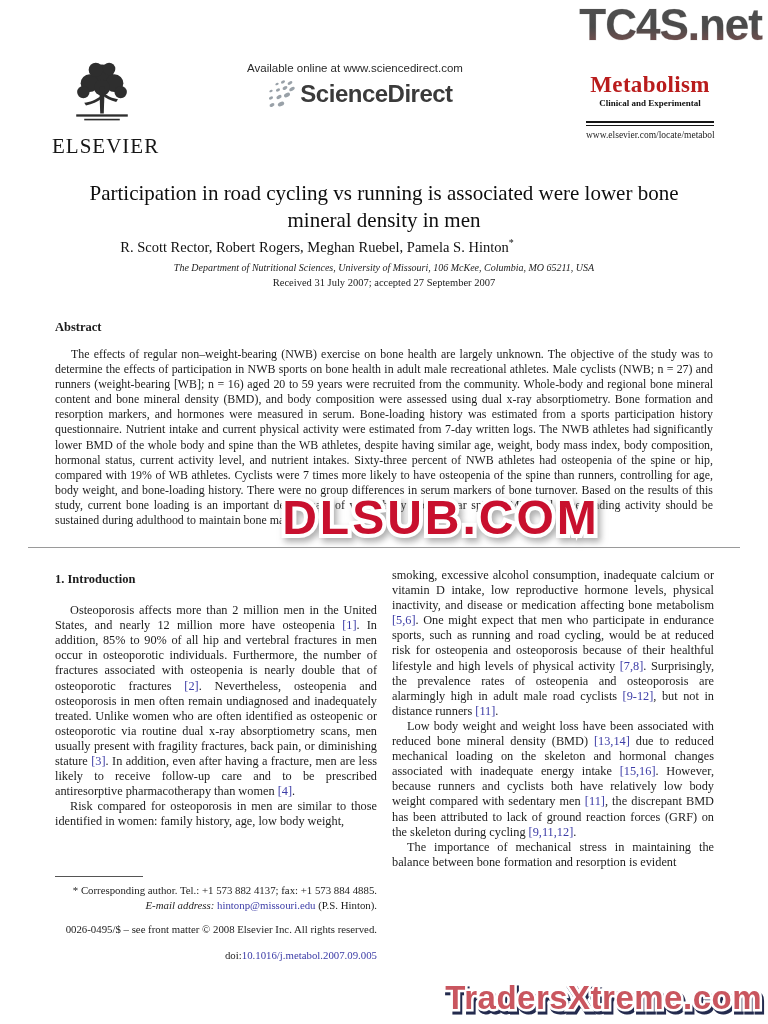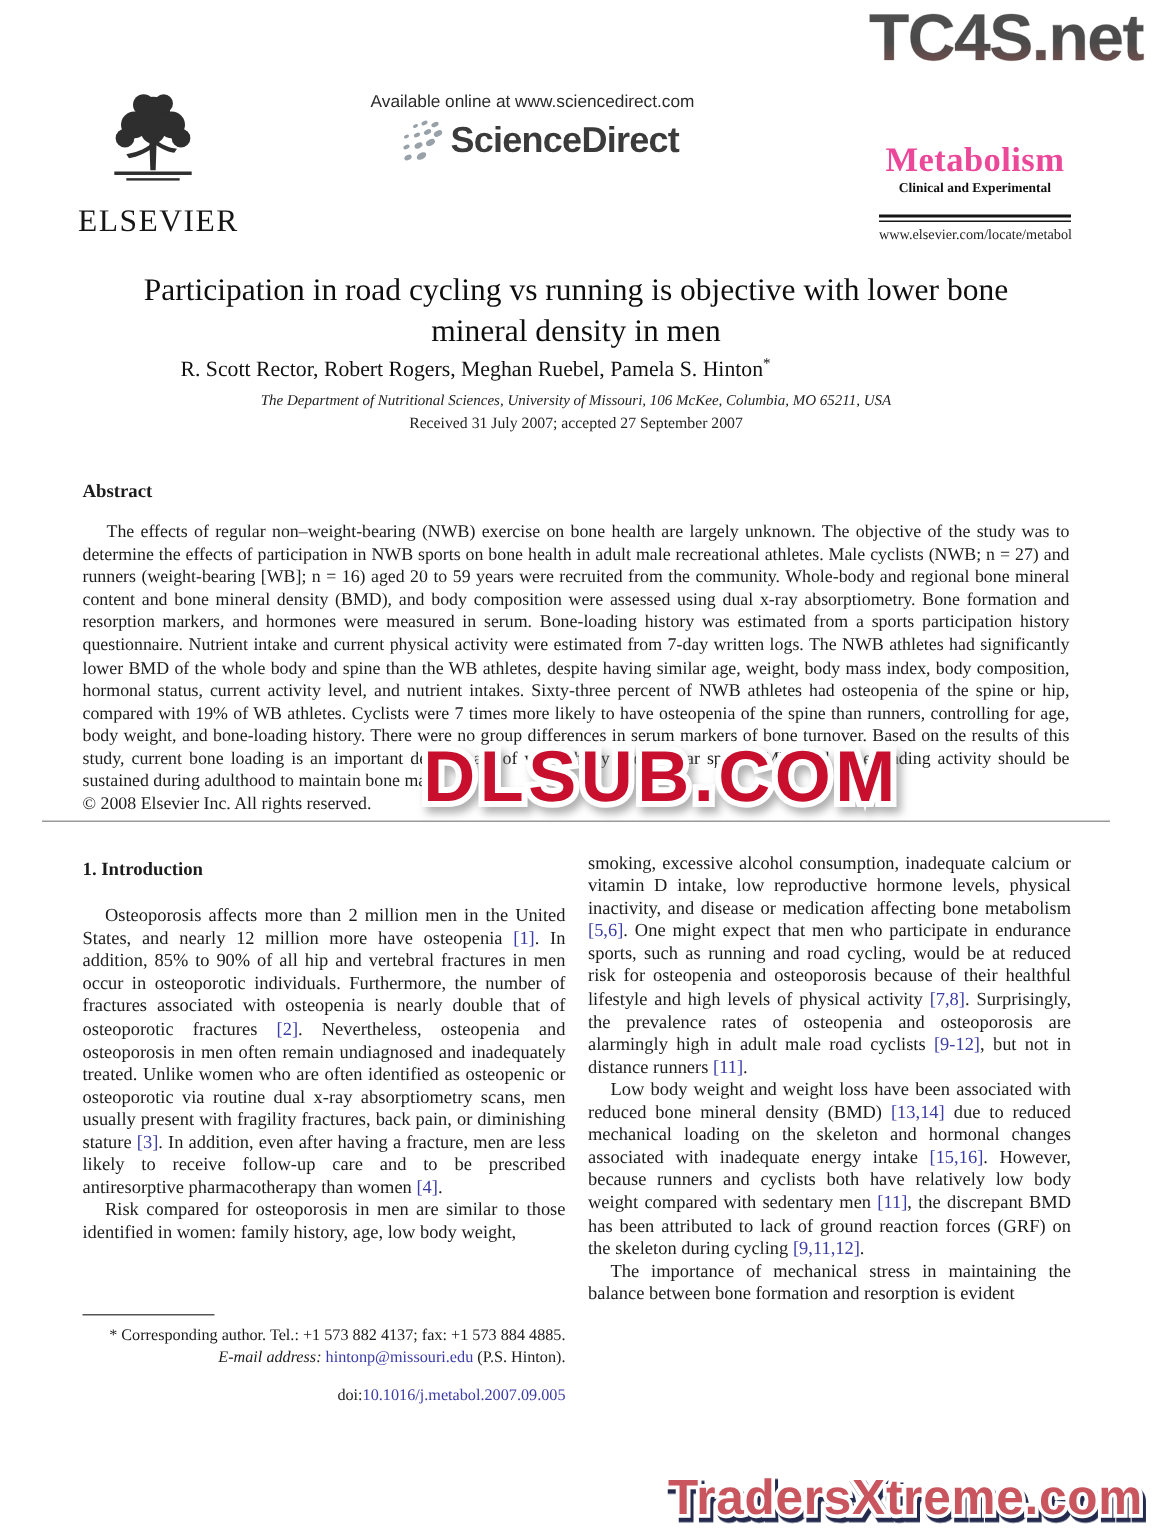--- a/index.html
+++ b/index.html
@@ -18,21 +18,21 @@
   
   #elsevier{left:52px;top:58px;width:100px;text-align:center;}
   #elsevier .els-name{font-size:21px;letter-spacing:1px;margin-top:2px;color:#161616;}
   #head-center{left:160px;top:62px;width:390px;text-align:center;}
   .avail{font-family:"Liberation Sans",sans-serif;font-size:11.5px;color:#2a2a2a;}
   .sd-row{margin-top:4px;display:flex;justify-content:center;align-items:center;gap:3px;}
   .sd-word{font-family:"Liberation Sans",sans-serif;font-weight:bold;font-size:24px;
            color:#3b3b3b;letter-spacing:-0.5px;}
   .citation{margin-top:9px;font-size:10.5px;color:#222;}
   #journal-box{left:586px;top:72px;width:128px;text-align:center;}
-  .jname{font-size:23px;font-weight:bold;letter-spacing:0.3px;color:#ec4899;margin-top:22px;}
+  .jname{font-size:23px;font-weight:bold;letter-spacing:0.3px;color:#b91c1c;}
   .jsub{font-size:9px;font-weight:bold;margin-top:0;color:#101010;}
   .jrule{margin-top:13px;height:2px;border-top:2.5px solid #151515;border-bottom:1.5px solid #151515;}
   .jurl{font-size:9.5px;margin-top:4px;color:#222;white-space:nowrap;}
 
   
   #title{left:64px;top:180px;width:640px;text-align:center;font-size:21px;line-height:27px;color:#0e0e0e;}
   #authors{left:0;top:237px;width:634px;text-align:center;font-size:14.5px;color:#111;}
   #authors sup{font-size:10px;}
   #affiliation{left:0;top:262px;width:768px;text-align:center;font-style:italic;font-size:10px;color:#222;}
   #received{left:0;top:277px;width:768px;text-align:center;font-size:10.5px;color:#222;}
@@ -120,29 +120,28 @@
   </div>
 </div>
 
 <div id="journal-box" class="abs">
   <div class="jname">Metabolism</div>
   <div class="jsub">Clinical and Experimental</div>
   <div class="jrule"></div>
   <div class="jurl">www.elsevier.com/locate/metabol</div>
 </div>
 
-<div id="title" class="abs">Participation in road cycling vs running is objective with lower bone mineral density in men</div>
+<div id="title" class="abs">Participation in road cycling vs running is associated were lower bone mineral density in men</div>
 <div id="authors" class="abs"><span>R. Scott Rector, Robert Rogers, Meghan Ruebel, Pamela S. Hinton</span><sup>*</sup></div>
 <div id="affiliation" class="abs">The Department of Nutritional Sciences, University of Missouri, 106 McKee, Columbia, MO 65211, USA</div>
 <div id="received" class="abs">Received 31 July 2007; accepted 27 September 2007</div>
 
 <div id="abstract-head" class="abs">Abstract</div>
 <div id="abstract-body" class="abs">
   <p class="lead">The effects of regular non–weight-bearing (NWB) exercise on bone health are largely unknown. The objective of the study was to determine the effects of participation in NWB sports on bone health in adult male recreational athletes. Male cyclists (NWB; n = 27) and runners (weight-bearing [WB]; n = 16) aged 20 to 59 years were recruited from the community. Whole-body and regional bone mineral content and bone mineral density (BMD), and body composition were assessed using dual x-ray absorptiometry. Bone formation and resorption markers, and hormones were measured in serum. Bone-loading history was estimated from a sports participation history questionnaire. Nutrient intake and current physical activity were estimated from 7-day written logs. The NWB athletes had significantly lower BMD of the whole body and spine than the WB athletes, despite having similar age, weight, body mass index, body composition, hormonal status, current activity level, and nutrient intakes. Sixty-three percent of NWB athletes had osteopenia of the spine or hip, compared with 19% of WB athletes. Cyclists were 7 times more likely to have osteopenia of the spine than runners, controlling for age, body weight, and bone-loading history. There were no group differences in serum markers of bone turnover. Based on the results of this study, current bone loading is an important determinant of whole-body and lumbar spine BMD, and bone-loading activity should be sustained during adulthood to maintain bone mass.</p>
-  <p id="abstract-copy">© 2008 Elsevier Inc. All rights reserved.</p>
 </div>
 
 <svg id="wm-mid" class="abs" width="430" height="64" viewBox="0 0 430 64">
   <text x="215" y="48" text-anchor="middle" font-family="Liberation Sans, sans-serif" font-size="48" font-weight="bold" letter-spacing="3" fill="#c8102e" stroke="#ffffff" stroke-width="8" paint-order="stroke">DLSUB.COM</text>
 </svg>
 
 <div id="sep-rule" class="abs"></div>
 
 <div id="col-left" class="abs col">
   <div class="sec-head">1. Introduction</div>
@@ -153,18 +152,19 @@
 <div id="col-right" class="abs col">
   <p><span>smoking, excessive alcohol consumption, inadequate calcium or vitamin D intake, low reproductive hormone levels, physical inactivity, and disease or medication affecting bone metabolism </span><span class="ref">[5,6]</span><span>. One might expect that men who participate in endurance sports, such as running and road cycling, would be at reduced risk for osteopenia and osteoporosis because of their healthful lifestyle and high levels of physical activity </span><span class="ref">[7,8]</span><span>. Surprisingly, the prevalence rates of osteopenia and osteoporosis are alarmingly high in adult male road cyclists </span><span class="ref">[9-12]</span><span>, but not in distance runners </span><span class="ref">[11]</span><span>.</span></p>
   <p class="indent"><span>Low body weight and weight loss have been associated with reduced bone mineral density (BMD) </span><span class="ref">[13,14]</span><span> due to reduced mechanical loading on the skeleton and hormonal changes associated with inadequate energy intake </span><span class="ref">[15,16]</span><span>. However, because runners and cyclists both have relatively low body weight compared with sedentary men </span><span class="ref">[11]</span><span>, the discrepant BMD has been attributed to lack of ground reaction forces (GRF) on the skeleton during cycling </span><span class="ref">[9,11,12]</span><span>.</span></p>
   <p class="indent"><span>The importance of mechanical stress in maintaining the balance between bone formation and resorption is evident</span></p>
 </div>
 
 <div id="footnote" class="abs">
   <div class="fn-rule"></div>
   <p class="fn-ind">* Corresponding author. Tel.: +1 573 882 4137; fax: +1 573 884 4885.</p>
   <p class="fn-ind"><span class="it">E-mail address:</span><span> </span><span class="link">hintonp@missouri.edu</span><span> (P.S. Hinton).</span></p>
+  <p class="fn-block">0026-0495/$ – see front matter © 2008 Elsevier Inc. All rights reserved.</p>
   <p><span>doi:</span><span class="link">10.1016/j.metabol.2007.09.005</span></p>
 </div>
 
 <svg id="wm-bot" class="abs" width="350" height="48" viewBox="0 0 350 48">
   <text x="344" y="35" text-anchor="end" font-family="Liberation Sans, sans-serif" font-size="33" font-weight="bold" letter-spacing="0.5" fill="#c9565f" stroke="#ffffff" stroke-width="5" paint-order="stroke">TradersXtreme.com</text>
 </svg>
 
 </body></html>

